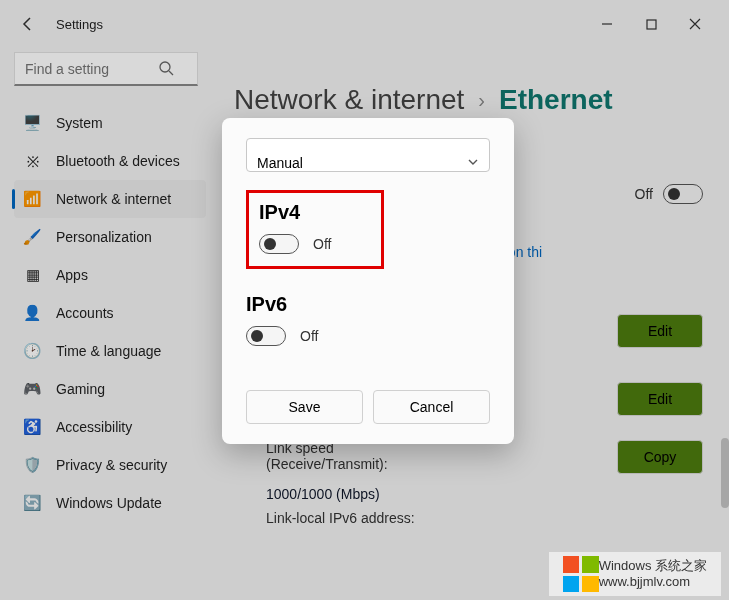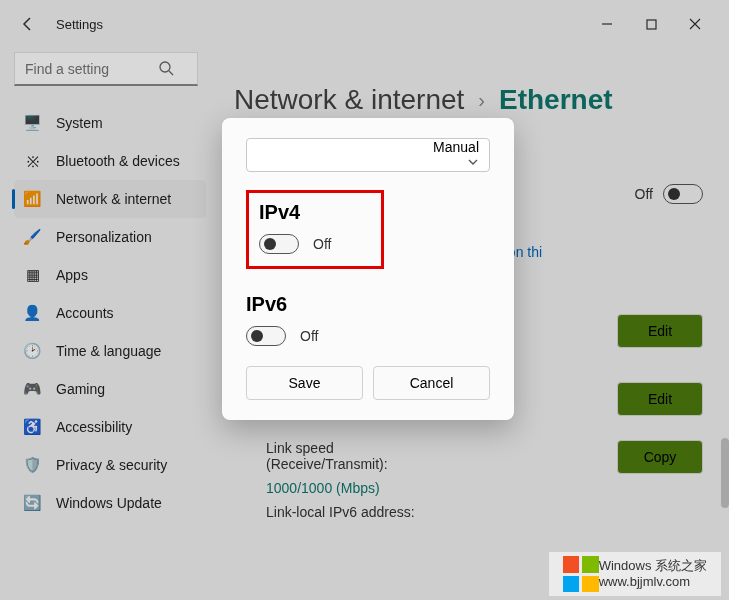--- a/index.html
+++ b/index.html
@@ -25,26 +25,26 @@
     .panel-link { color:#0067c0; font-size:14px; margin-top:28px; display:block; }
     .row { display:flex; align-items:center; justify-content:flex-end; gap:10px; margin: 24px 6px 0 0; padding-right:20px; font-size:14px; color:#333; }
     .edit-btn { width:86px; height:34px; background:#4d7c0f; border:1px solid #d8d8d8; border-radius:4px; font-size:14px; cursor:pointer; }
     .toggle { width:40px; height:20px; border-radius:10px; border:1.2px solid #555; background:#f5f5f5; position:relative; cursor:pointer; }
     .toggle .knob { width:12px; height:12px; border-radius:50%; background:#333; position:absolute; top:3px; left:4px; }
     .truncated { color:#0067c0; font-size:14px; margin-left:140px; margin-top:-58px; }
     
     .overlay { position:absolute; inset:0; background:rgba(0,0,0,0.15); }
     .modal { position:absolute; left:222px; top:118px; width:292px; background:#fbfbfb; border-radius:8px; box-shadow:0 10px 30px rgba(0,0,0,0.25); padding:20px 24px; }
     .modal h2 { font-size:18px; font-weight:600; margin-bottom:16px; }
-    .dropdown { width:100%; height:34px; border:1px solid #c8c8c8; border-radius:4px; background:#fff; display:flex; align-items:flex-end; justify-content:space-between; padding:0 10px; font-size:14px; cursor:pointer;flex-direction:column; }
+    .dropdown { width:100%; height:34px; border:1px solid #c8c8c8; border-radius:4px; background:#fff; display:flex; align-items:flex-start; justify-content:space-between; padding:16px 10px; font-size:14px; cursor:pointer; }
     .section-h { font-size:20px; font-weight:600; margin-top:24px; }
     .toggle-row { display:flex; align-items:center; gap:14px; margin-top:10px; }
     .toggle-row .lab { font-size:14px; color:#333; }
     .highlight { border:3px solid #e00000; padding:8px 50px 12px 10px; margin-top:18px; display:inline-block; }
-    .modal-actions { display:flex; gap:10px; margin-top:20px; }
+    .modal-actions { display:flex; gap:10px; margin-top:44px; }
     .modal-actions button { flex:1; height:34px; border:1px solid #d0d0d0; background:#fafafa; border-radius:4px; font-size:14px; cursor:pointer; }
     
     .watermark { position:absolute; right:8px; bottom:4px; display:flex; align-items:center; background:rgba(255,255,255,0.6); padding:4px 14px; }
     .winlogo { width:36px; height:36px; display:grid; grid-template-columns:1fr 1fr; grid-template-rows:1fr 1fr; gap:3px; }
     .winlogo span:nth-child(1){background:#f25022;} .winlogo span:nth-child(2){background:#7fba00;}
     .winlogo span:nth-child(3){background:#00a4ef;} .winlogo span:nth-child(4){background:#ffb900;}
     .wm-text { font-size:13px; color:#333; line-height:1.2; }
     .scroll-hint { position:absolute; right:0; top:390px; width:8px; height:70px; background:#c4c4c4; border-radius:4px; }
   </style>
 </head>
@@ -157,21 +157,21 @@
     </div>
 
     <div class="row" style="margin-top:34px; justify-content:space-between; padding-left:32px;">
       <span>ent:</span>
       <button class="edit-btn">Edit</button>
     </div>
 
     <div class="row" style="margin-top:24px; justify-content:space-between; padding-left:32px; align-items:flex-start;">
       <div>
         <div style="max-width:160px;">Link speed (Receive/Transmit):</div>
-        <div style="color:#0f766e; margin-top:8px;">1000/1000 (Mbps)</div>
+        <div style="color:#0f172a; margin-top:14px;">1000/1000 (Mbps)</div>
         <div style="margin-top:8px;">Link-local IPv6 address:</div>
       </div>
       <button class="edit-btn">Copy</button>
     </div>
 
     <div class="scroll-hint"></div>
   </div>
 </div>
 
 <div class="overlay"></div>

